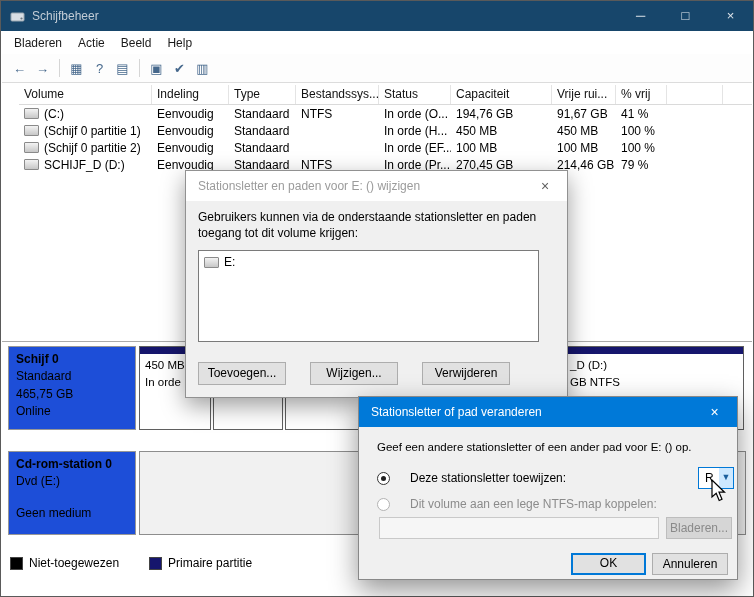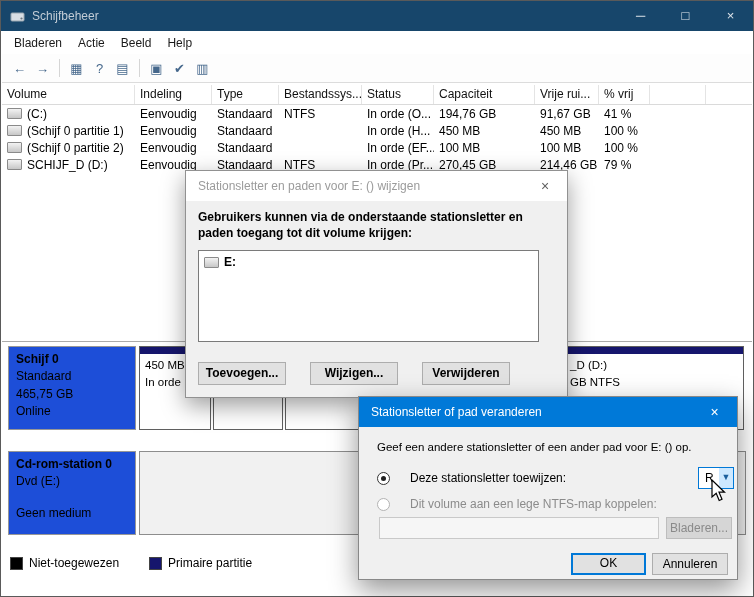--- a/index.html
+++ b/index.html
@@ -19,21 +19,21 @@
   
   .menubar{position:absolute;left:1px;top:30px;right:1px;height:23px;background:#fff;display:flex;align-items:center;padding-left:4px;}
   .menu-item{padding:3px 8px;color:#1a1a1a;}
 
   
   .toolbar{position:absolute;left:1px;top:53px;right:1px;height:28px;border-bottom:1px solid #dcdcdc;display:flex;align-items:center;padding-left:6px;background:#fdfdfd;}
   .tb-btn{width:23px;height:22px;display:flex;align-items:center;justify-content:center;color:#46688c;font-size:13px;}
   .tb-sep{width:1px;height:18px;background:#d5d5d5;margin:0 5px;}
 
   
-  .vtable{position:absolute;left:1px;top:84px;right:1px;}
+  .vtable{position:absolute;left:18px;top:84px;right:1px;}
   .thead{display:flex;height:19px;border-bottom:1px solid #dadada;background:#fff;}
   .th{box-sizing:border-box;padding:2px 5px;border-right:1px solid #e4e4e4;white-space:nowrap;overflow:hidden;color:#111;}
   .trow{display:flex;height:17px;align-items:center;}
   .td{box-sizing:border-box;padding:0 5px;white-space:nowrap;overflow:hidden;display:flex;align-items:center;}
   .c0{width:133px;} .c1{width:77px;} .c2{width:67px;} .c3{width:83px;}
   .c4{width:72px;} .c5{width:101px;} .c6{width:64px;} .c7{width:51px;}
   .c8{width:56px;} .cf{flex:1;border-right:none;}
   .drive-ico{display:inline-block;width:13px;height:9px;border:1px solid #8a8a8a;border-radius:1px;
     background:linear-gradient(#f3f3f3,#c7c7c7);margin-right:5px;flex:0 0 auto;}
 
@@ -57,21 +57,21 @@
   .lg-black{background:#000;}
   .lg-navy{background:#16166d;}
 
   
   .btn{box-sizing:border-box;background:#e1e1e1;border:1px solid #adadad;text-align:center;font-size:12px;}
 
   
   .dlg1{position:absolute;left:185px;top:170px;width:383px;height:228px;background:#f0f0f0;border:1px solid #919191;box-shadow:0 8px 22px rgba(0,0,0,.38);z-index:10;box-sizing:border-box;}
   .d1-tbar{height:30px;background:#fff;display:flex;align-items:center;padding-left:12px;color:#9b9b9b;}
   .d1-close{margin-left:auto;width:44px;height:30px;line-height:30px;text-align:center;color:#5f5f5f;font-size:14px;}
-  .d1-body{padding:8px 28px 0 12px;font-weight:bold;}
+  .d1-body{padding:8px 28px 0 12px;}
   .d1-desc{width:354px;line-height:1.35;color:#000;}
   .d1-list{margin-top:9px;height:92px;background:#fff;border:1px solid #7a7a7a;box-sizing:border-box;padding:2px;}
   .d1-item{display:flex;align-items:center;padding:2px 3px;}
   .d1-btnrow{margin-top:20px;display:flex;gap:24px;}
   .d1-btnrow .btn{width:88px;height:23px;line-height:21px;}
 
   
   .dlg2{position:absolute;left:358px;top:396px;width:380px;height:184px;background:#f0f0f0;border:1px solid #888;box-shadow:0 10px 26px rgba(0,0,0,.42);z-index:20;box-sizing:border-box;}
   .d2-tbar{height:30px;background:#0079d8;display:flex;align-items:center;padding-left:12px;color:#fff;}
   .d2-close{margin-left:auto;width:45px;height:30px;line-height:30px;text-align:center;color:#fff;font-size:14px;}

